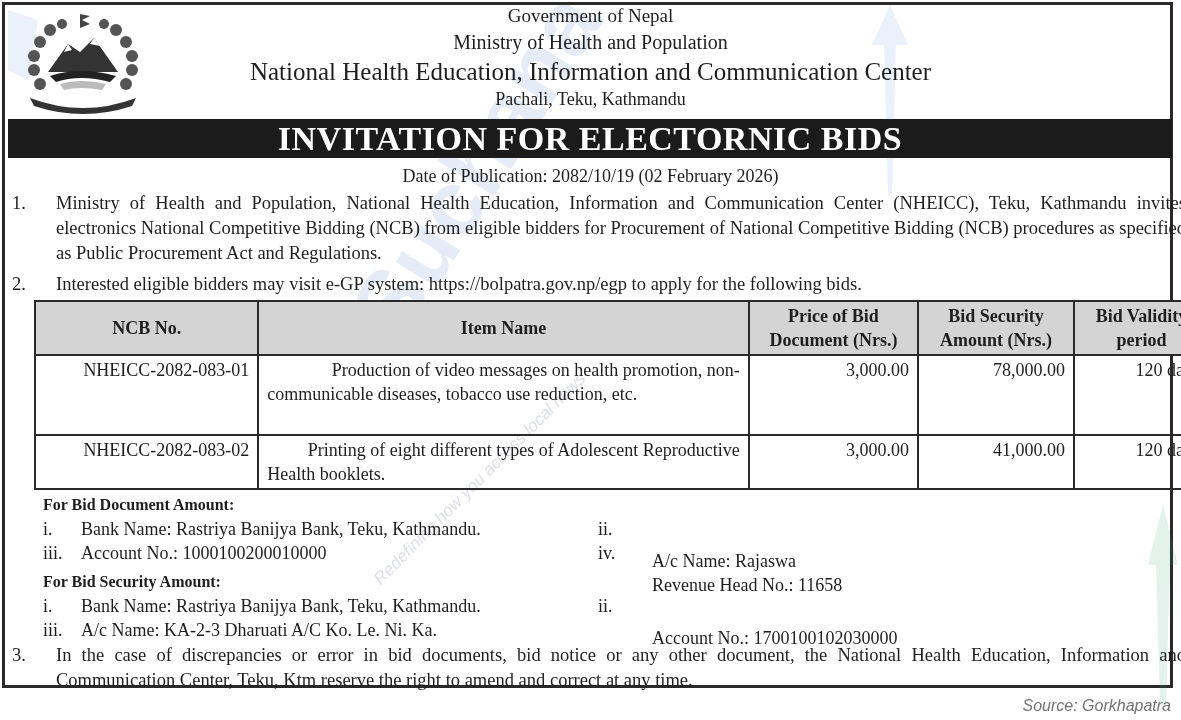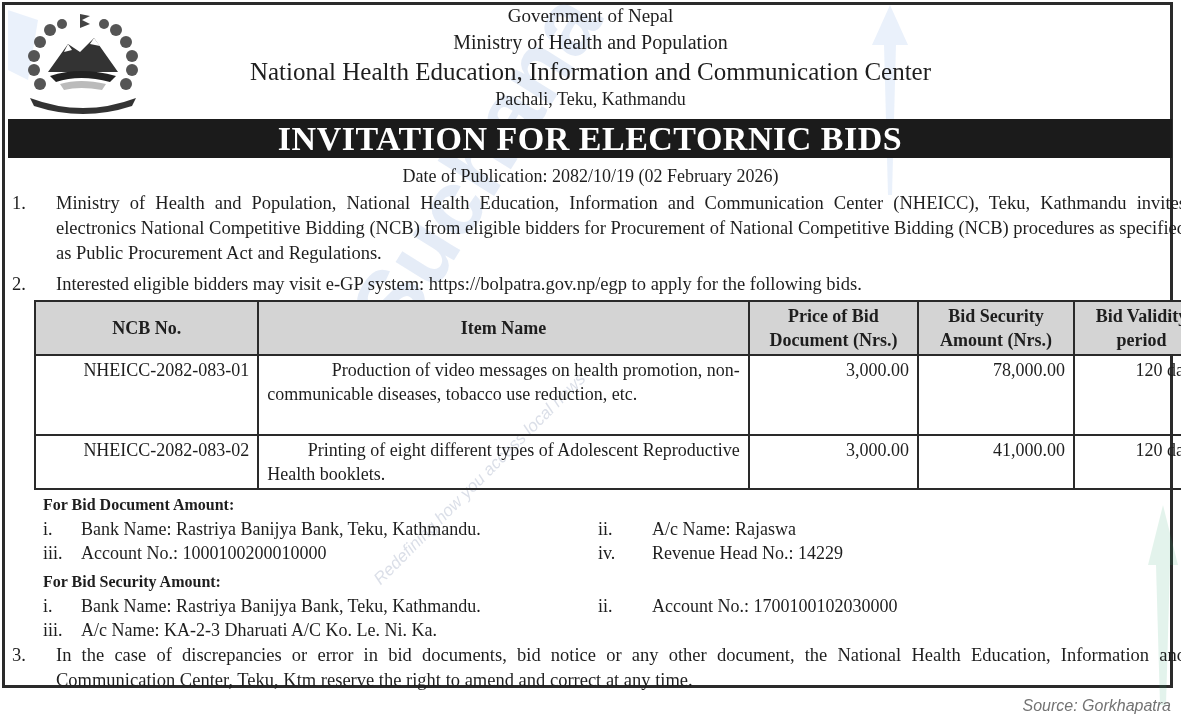--- a/index.html
+++ b/index.html
@@ -25,21 +25,21 @@
   table.bids th, table.bids td { border:2px solid #2a2a2a; padding:2px 8px; vertical-align:top; }
   table.bids th { background:#d4d4d4; font-weight:bold; text-align:center; line-height:24px; height:48px; vertical-align:middle; }
   table.bids td { line-height:24px;text-align:right; }
   td.c { text-align:center; }
   td.j { text-align:justify; text-align-last:left; }
   .sub { position:absolute; font-size:16px; line-height:24px; }
   .sub-h { left:43px; font-weight:bold; }
   .li { position:absolute; font-size:18px; line-height:24px; }
   .li .r { position:absolute; left:0; }
   .li .t { position:absolute; left:38px; white-space:nowrap; }
-  .li2 .t { left:54px; }
+  .li2 .t { left:54px;margin-top:32px; }
   .source { position:absolute; right:10px; top:697px; font-family:"Liberation Sans", sans-serif; font-style:italic; font-size:16px; color:#737373; }
 </style>
 </head>
 <body>
 
 <div class="frame"></div>
 
 <svg class="deco-arrow" style="left:870px;top:5px" width="40" height="190" viewBox="0 0 40 190">
     <path d="M20 0 L38 40 L26 40 L22 190 L18 190 L14 40 L2 40 Z" fill="rgba(80,140,220,0.12)"></path>
   </svg>
@@ -137,21 +137,21 @@
 <div class="li li2" style="left:598px;top:517px">
   <span class="r">ii.</span>
   <span class="t">A/c Name: Rajaswa</span>
 </div>
 <div class="li" style="left:43px;top:541px">
   <span class="r">iii.</span>
   <span class="t">Account No.: 1000100200010000</span>
 </div>
 <div class="li li2" style="left:598px;top:541px">
   <span class="r">iv.</span>
-  <span class="t">Revenue Head No.: 14229</span>
+  <span class="t">Revenue Head No.: 11658</span>
 </div>
 
 <div class="sub sub-h" style="top:570px">For Bid Security Amount:</div>
 <div class="li" style="left:43px;top:594px">
   <span class="r">i.</span>
   <span class="t">Bank Name: Rastriya Banijya Bank, Teku, Kathmandu.</span>
 </div>
 <div class="li li2" style="left:598px;top:594px">
   <span class="r">ii.</span>
   <span class="t">Account No.: 1700100102030000</span>

